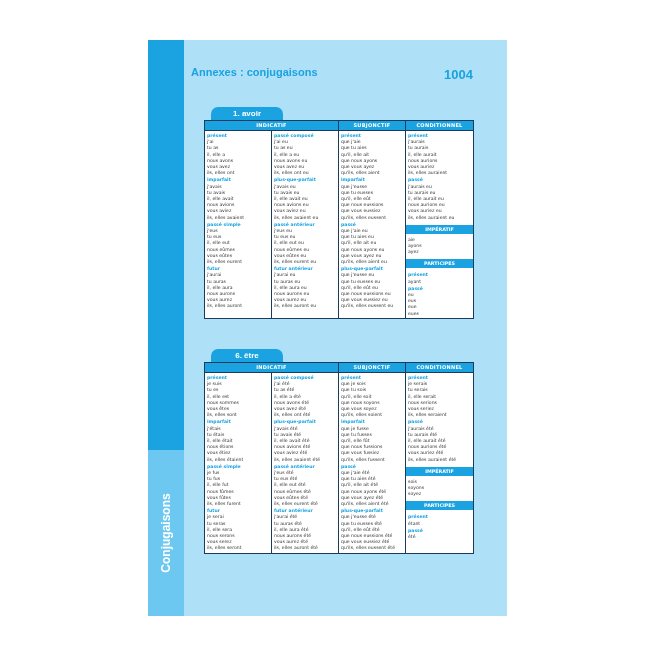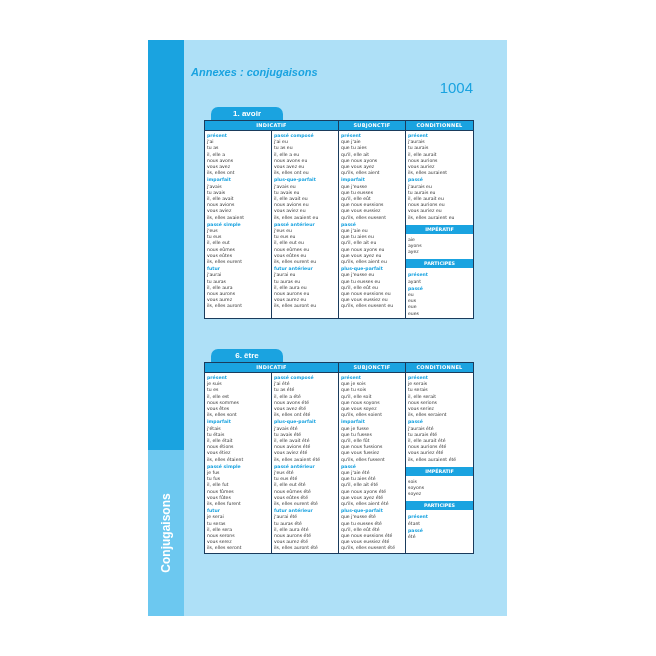--- a/index.html
+++ b/index.html
@@ -7,23 +7,23 @@
          font-family:"DejaVu Sans", sans-serif; }
   .page { position:absolute; left:148px; top:40px; width:359px; height:576px;
           background:#aee0f7; }
   .side-top { position:absolute; left:0; top:0; width:36px; height:410px; background:#1aa3e0; }
   .side-bot { position:absolute; left:0; top:410px; width:36px; height:166px; background:#6cc8f0; }
   .side-label { position:absolute; left:0; top:410px; width:36px; height:166px;
                 display:flex; align-items:center; justify-content:center; }
   .side-label span { transform:rotate(-90deg); white-space:nowrap; color:#ffffff;
                      font-family:"Liberation Sans", sans-serif; font-weight:bold; font-size:12px; }
   .header-title { position:absolute; left:43px; top:26px; color:#1aa3e0; font-weight:bold;
-                  font-family:"Liberation Sans", sans-serif; font-size:11px;font-style:italic; }
-  .header-page { position:absolute; right:34px; top:27px; color:#1aa3e0; font-weight:normal;
-                 font-family:"Liberation Sans", sans-serif; font-size:15px;margin-top:12px; }
+                  font-family:"Liberation Sans", sans-serif; font-size:11px; }
+  .header-page { position:absolute; right:34px; top:27px; color:#1aa3e0; font-weight:bold;
+                 font-family:"Liberation Sans", sans-serif; font-size:13px; }
 
   .section { position:absolute; left:56px; width:268px; }
   .tab { position:absolute; left:7px; top:-13px; width:72px; height:14px; background:#1aa3e0;
          border-radius:7px 7px 0 0; color:#ffffff; font-weight:bold; font-size:8px;
          font-family:"Liberation Sans", sans-serif; text-align:center; line-height:14px; }
   .tbl { position:absolute; left:0; top:0; width:268px; border:1px solid #1a3b5c; background:#ffffff; }
   .hdr-row { display:flex; height:9px; }
   .hdr { background:#1aa3e0; color:#ffffff; font-size:5px; font-weight:bold; text-align:center;
          line-height:9px; letter-spacing:0.3px; border-right:1px solid #1a3b5c; box-sizing:border-box; }
   .hdr:last-child { border-right:none; }

